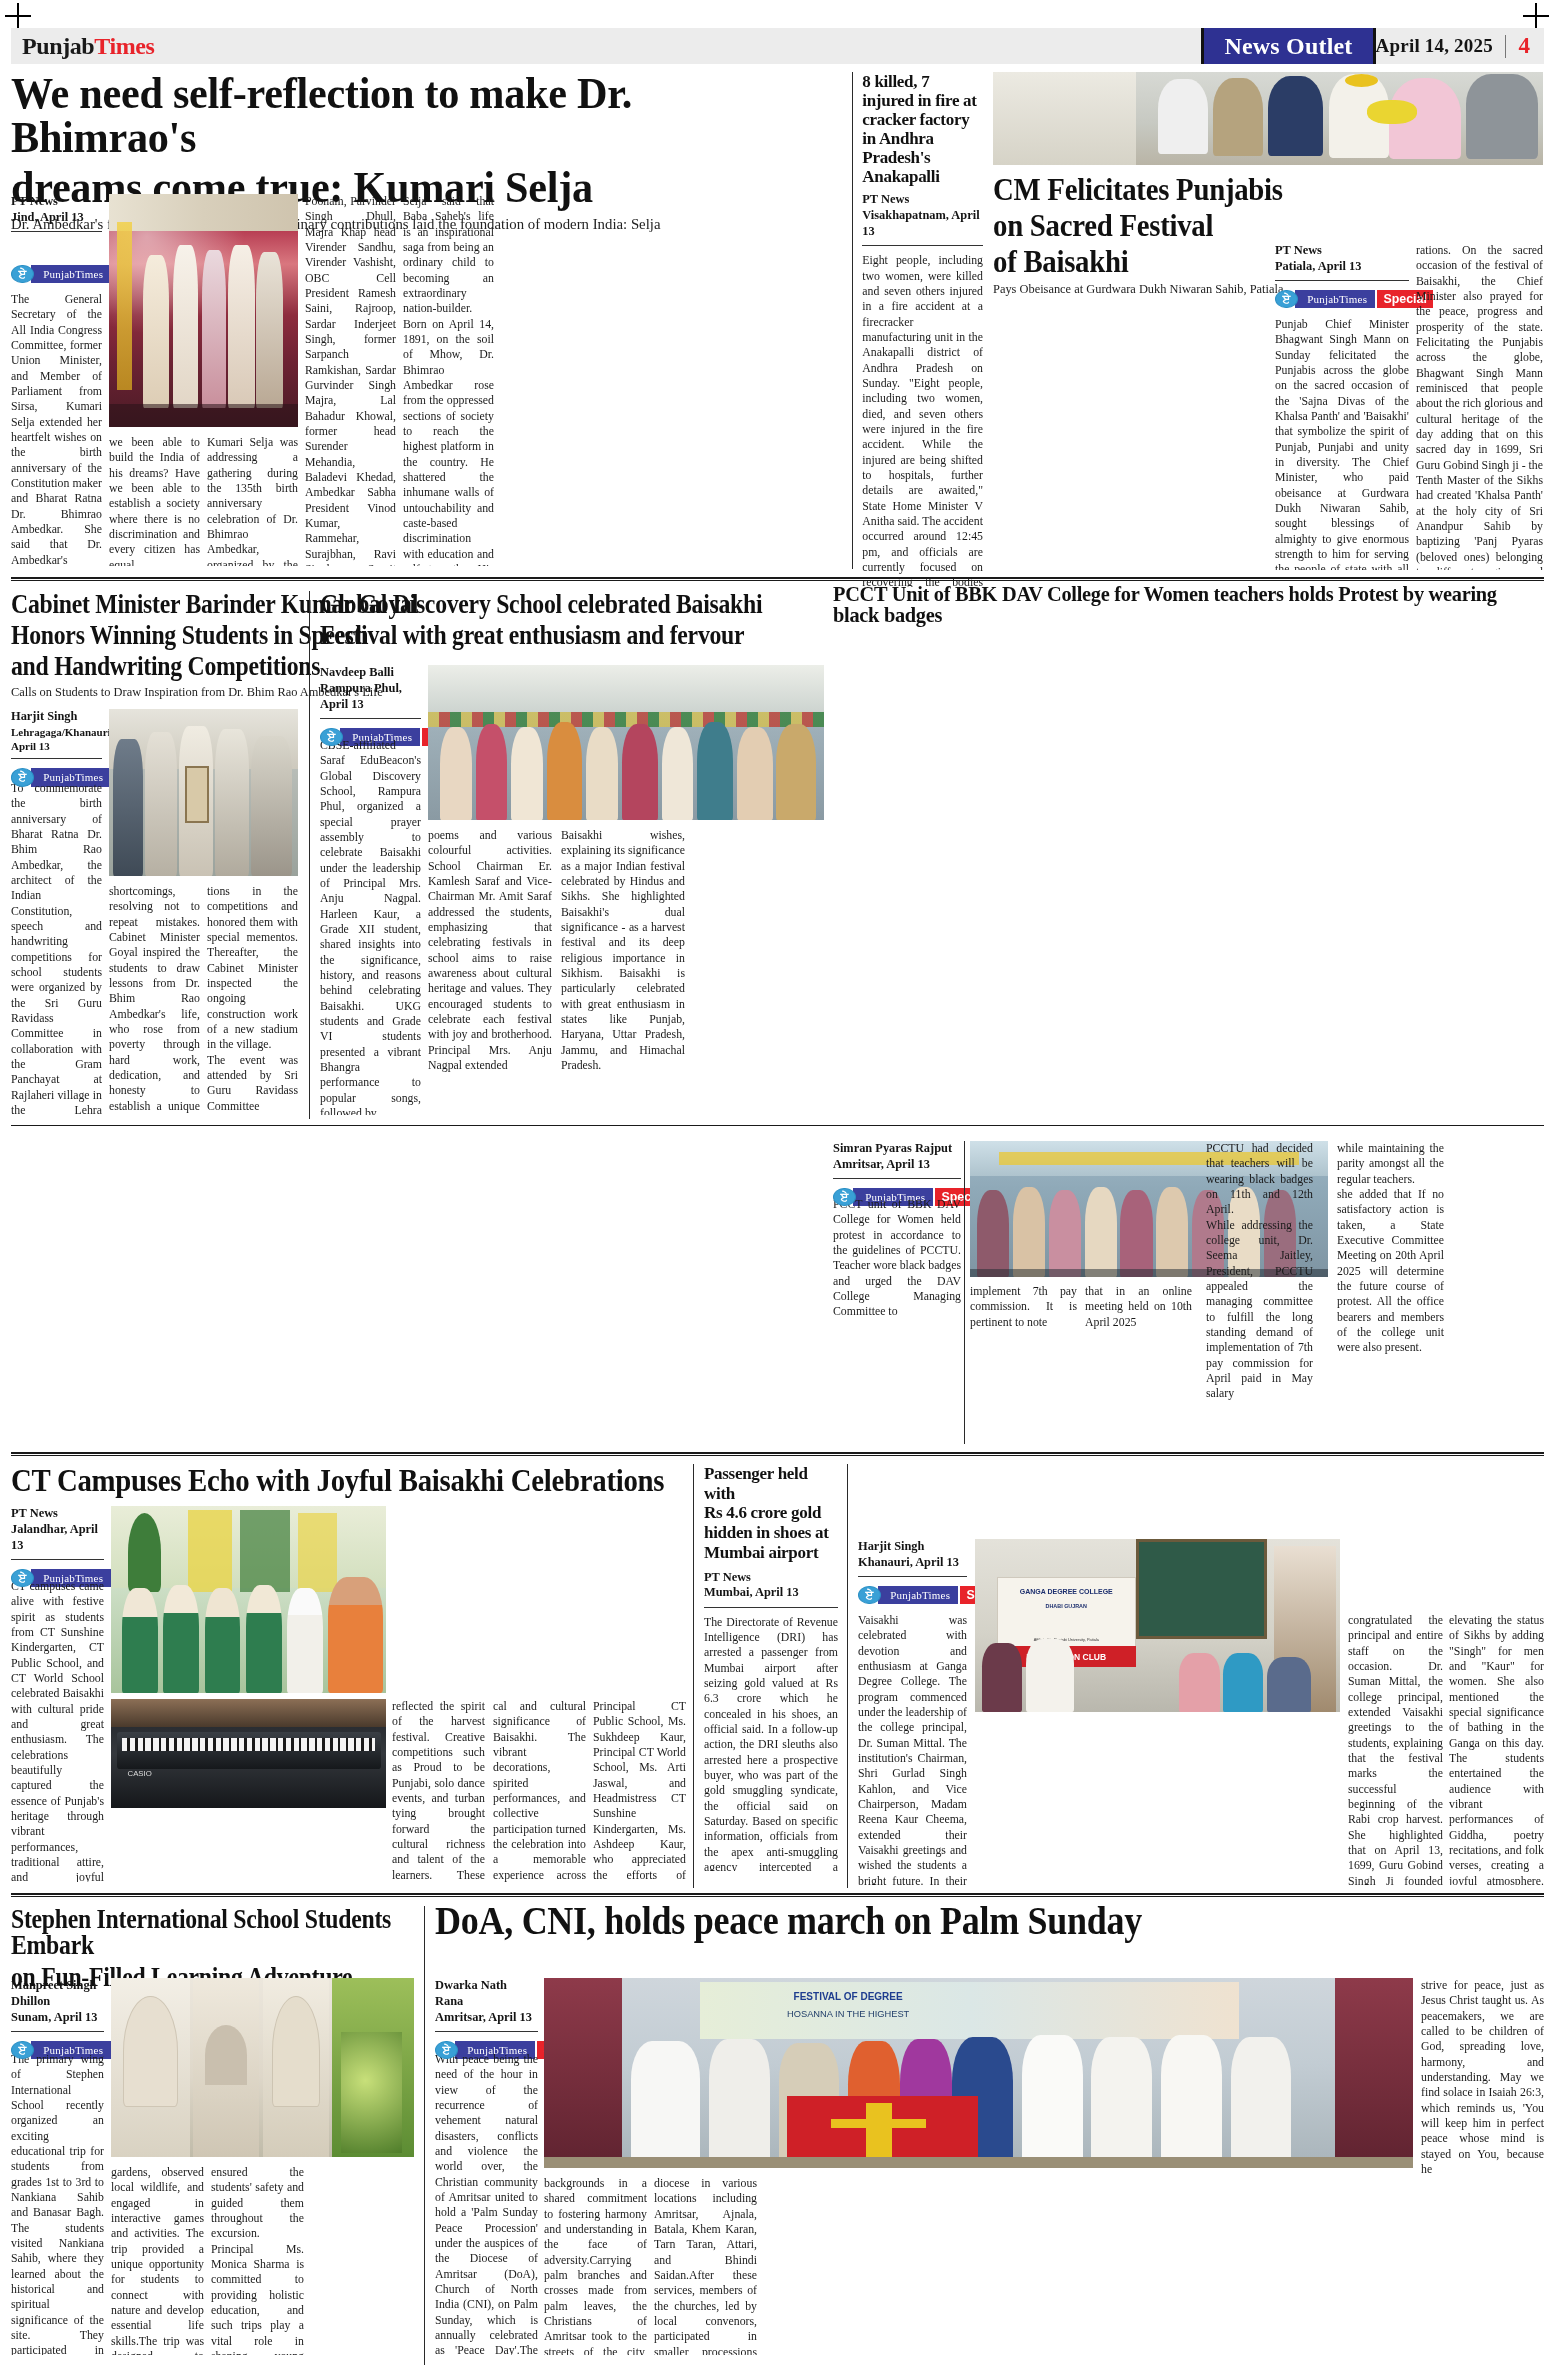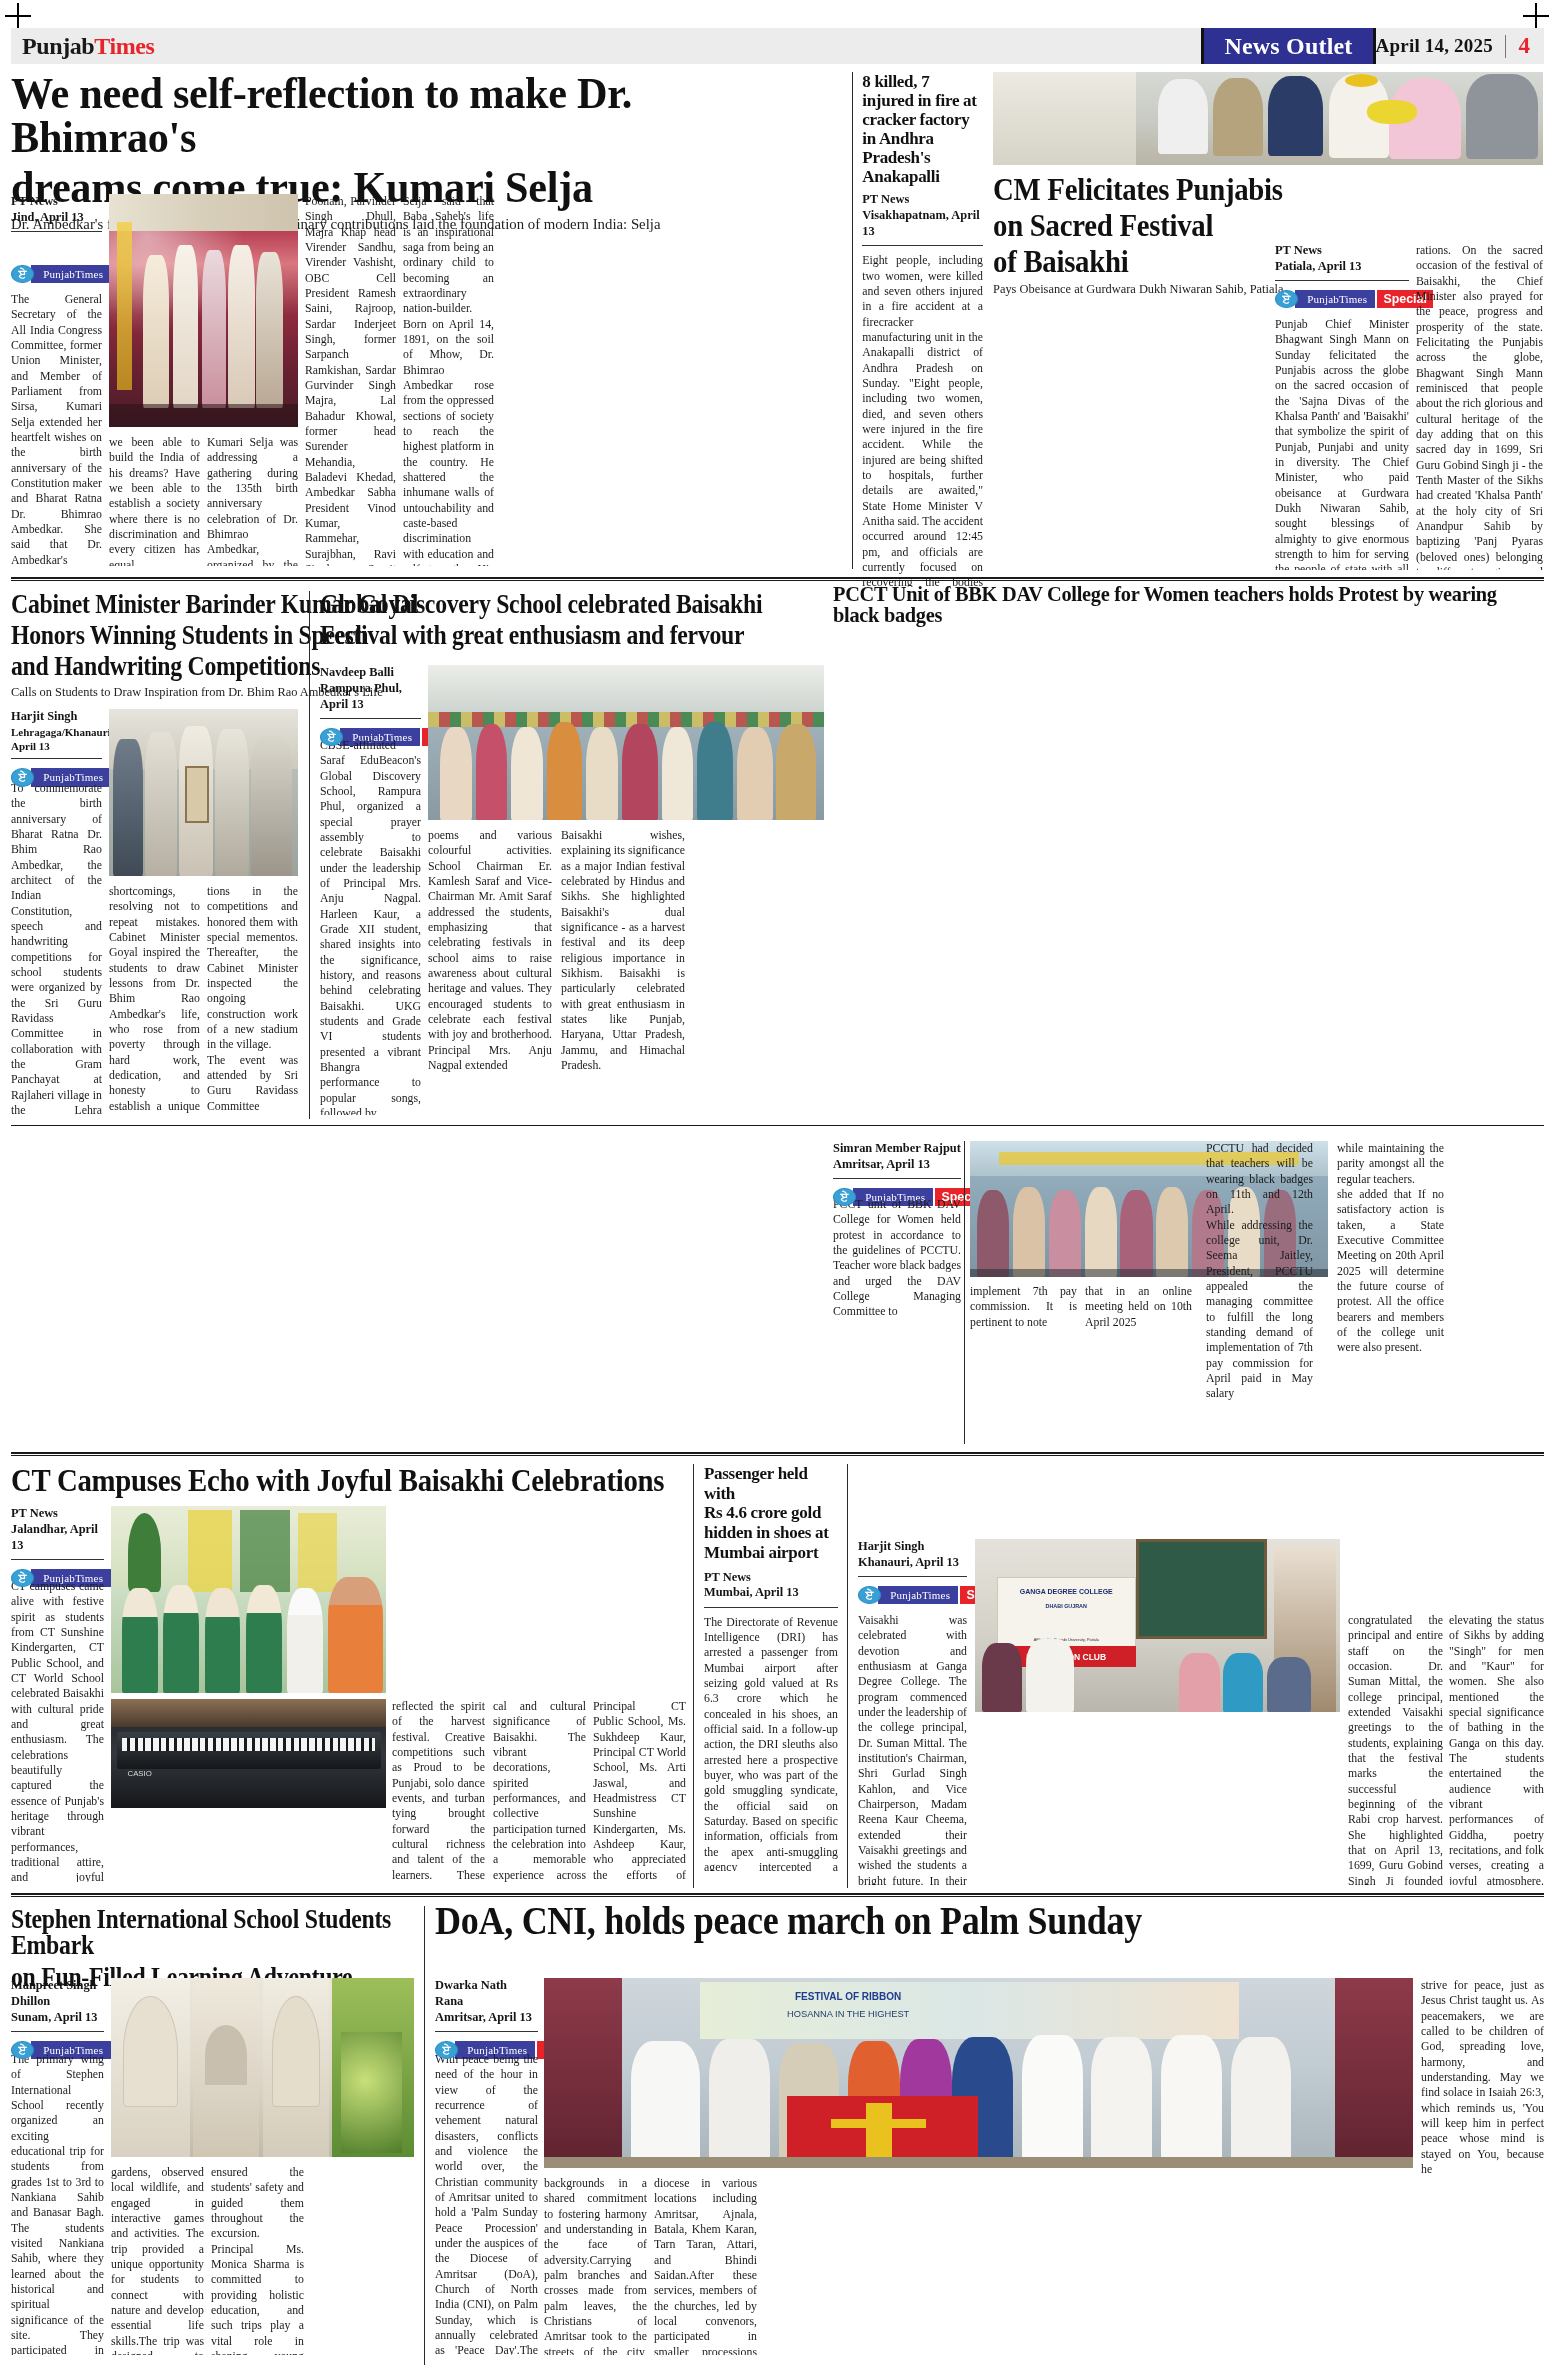--- a/index.html
+++ b/index.html
@@ -271,21 +271,21 @@
   <div class="sect col" style="left:428px; top:828px; width:124px; height:288px; overflow:hidden;">poems and various colourful activities. School Chairman Er. Kamlesh Saraf and Vice-Chairman Mr. Amit Saraf addressed the students, emphasizing that celebrating festivals in school aims to raise awareness about cultural heritage and values. They encouraged students to celebrate each festival with joy and brotherhood. Principal Mrs. Anju Nagpal extended</div>
   <div class="sect col" style="left:561px; top:828px; width:124px; height:288px; overflow:hidden;">Baisakhi wishes, explaining its significance as a major Indian festival celebrated by Hindus and Sikhs. She highlighted Baisakhi's dual significance - as a harvest festival and its deep religious importance in Sikhism. Baisakhi is particularly celebrated with great enthusiasm in states like Punjab, Haryana, Uttar Pradesh, Jammu, and Himachal Pradesh.</div>
 
   <div class="sect divider-single" style="left:11px; top:1125px; width:1533px;"></div>
 
   <div class="sect" style="left:833px; top:584px; width:710px;">
     <div class="hl hl-sm" style="transform:scaleX(.97);">PCCT Unit of BBK DAV College for Women teachers holds Protest by wearing black badges</div>
   </div>
 
   <div class="sect" style="left:833px; top:1141px; width:128px;">
-    <div class="byline">Simran Member Rajput</div>
+    <div class="byline">Simran Pyaras Rajput</div>
     <div class="byline">Amritsar, April 13</div>
     <div class="rule"></div>
     <div class="badge">
       <div class="circ">ਏ</div>
       <div class="pt">PunjabTimes</div>
       <div class="sp">Special</div>
     </div>
   </div>
   <div class="sect col" style="left:833px; top:1197px; width:128px; height:225px; overflow:hidden;">PCCT unit of BBK DAV College for Women held protest in accordance to the guidelines of PCCTU. Teacher wore black badges and urged the DAV College Managing Committee to</div>
 
@@ -468,21 +468,21 @@
     </div>
   </div>
 
   <div class="sect col" style="left:435px; top:2052px; width:103px; height:303px; overflow:hidden;">With peace being the need of the hour in view of the recurrence of vehement natural disasters, conflicts and violence the world over, the Christian community of Amritsar united to hold a 'Palm Sunday Peace Procession' under the auspices of the Diocese of Amritsar (DoA), Church of North India (CNI), on Palm Sunday, which is annually celebrated as 'Peace Day'.The march aimed to spread a message of peace and hope, bringing together individuals from diverse</div>
 
   <div class="sect photo" style="left:544px; top:1978px; width:869px; height:190px;">
     <div class="ph-inner" style="background:linear-gradient(180deg,#cfd6dc 0%,#c2ccd3 45%,#a9b4ba 100%);">
       <div style="position:absolute;left:0;top:0;width:9%;height:100%;background:linear-gradient(180deg,#8e3a4a,#5f2330);"></div>
       <div style="position:absolute;right:0;top:0;width:9%;height:100%;background:linear-gradient(180deg,#8e3a4a,#5f2330);"></div>
       <div style="position:absolute;left:18%;top:2%;width:62%;height:30%;background:linear-gradient(90deg,#e6eed8,#dbe7e6,#efe2d0);"></div>
-      <div style="position:absolute;left:22%;top:6%;width:26%;height:8%;color:#1e3d8f;font:bold 10px 'Liberation Sans',sans-serif;display:flex;align-items:center;justify-content:center;">FESTIVAL OF RIBBON</div>
+      <div style="position:absolute;left:22%;top:6%;width:26%;height:8%;color:#1e3d8f;font:bold 10px 'Liberation Sans',sans-serif;display:flex;align-items:center;justify-content:center;">FESTIVAL OF DEGREE</div>
       <div style="position:absolute;left:20%;top:15%;width:30%;height:8%;color:#23406b;font:9.3px 'Liberation Sans',sans-serif;display:flex;align-items:center;justify-content:center;">HOSANNA IN THE HIGHEST</div>
       <div style="position:absolute;left:10%;top:33%;width:8%;height:67%;background:#f7f7f5;border-radius:30% 30% 3% 3%;"></div>
       <div style="position:absolute;left:19%;top:32%;width:7%;height:68%;background:#efeeea;border-radius:30% 30% 3% 3%;"></div>
       <div style="position:absolute;left:27%;top:34%;width:7%;height:66%;background:#d6cdb8;border-radius:30% 30% 3% 3%;"></div>
       <div style="position:absolute;left:35%;top:33%;width:6%;height:67%;background:#e0602f;border-radius:34% 34% 3% 3%;"></div>
       <div style="position:absolute;left:41%;top:32%;width:6%;height:68%;background:#a0389e;border-radius:34% 34% 3% 3%;"></div>
       <div style="position:absolute;left:47%;top:31%;width:7%;height:69%;background:#2a4a8e;border-radius:34% 34% 3% 3%;"></div>
       <div style="position:absolute;left:55%;top:30%;width:7%;height:70%;background:#fafaf8;border-radius:30% 30% 3% 3%;"></div>
       <div style="position:absolute;left:63%;top:31%;width:7%;height:69%;background:#f4f3ef;border-radius:30% 30% 3% 3%;"></div>
       <div style="position:absolute;left:71%;top:30%;width:7%;height:70%;background:#f8f7f3;border-radius:30% 30% 3% 3%;"></div>

